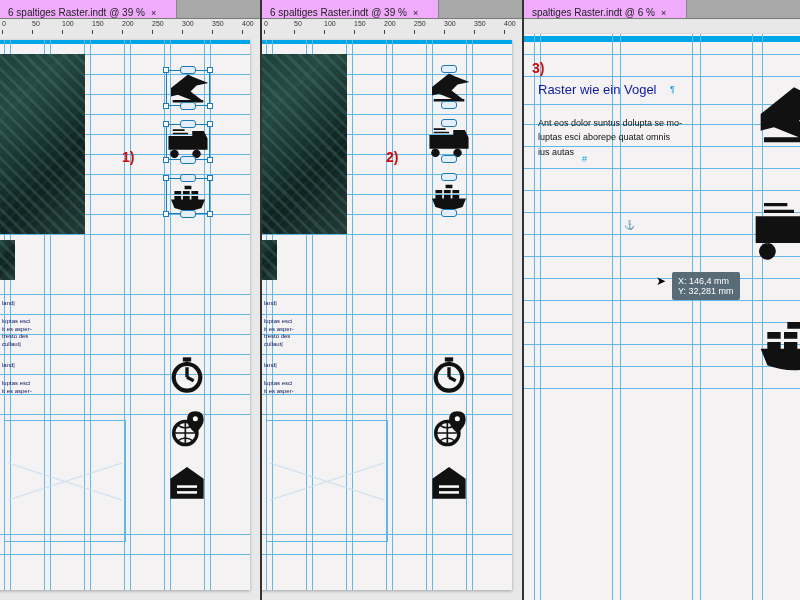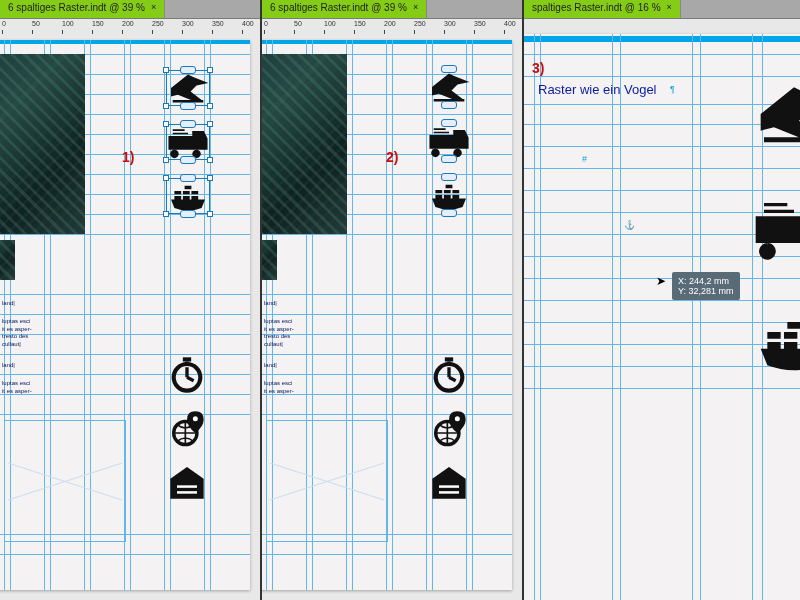--- a/index.html
+++ b/index.html
@@ -1,20 +1,20 @@
 <!DOCTYPE html>
 <html><head>
 <meta charset="utf-8">
 <style>
   html,body{margin:0;padding:0;width:800px;height:600px;overflow:hidden;font-family:Arial,Helvetica,sans-serif;background:#444}
   .app{display:flex;height:600px;width:800px}
   .pane{position:relative;box-sizing:border-box;border-right:2px solid #333;background:#d6d6d6;overflow:hidden}
   .pane:last-child{border-right:none}
   .tab-bar{height:18px;background:#a8a8a8;border-bottom:1px solid #7a7a7a;display:flex;font-size:10px;color:#222}
-  .tab{padding:2px 8px 0 8px;background:#84cc16;border-right:1px solid #888;display:flex;align-items:flex-start;gap:6px}
+  .tab{padding:2px 20px 0 8px;background:#f0abfc;border-right:1px solid #888;display:flex;align-items:flex-end;gap:6px}
   .tab .x{font-size:9px;cursor:pointer}
   .ruler{height:16px;background:#e8e8e8;border-bottom:1px solid #8a8a8a;position:relative;font-size:7px;color:#333}
   .ruler .tick{position:absolute;top:1px}
   .ruler .tick::after{content:'';display:block;width:1px;height:6px;background:#444;position:absolute;top:10px;left:0}
   .canvas{position:absolute;top:34px;bottom:0;left:0;right:0;background:#e8e8e8}
   .page{position:absolute;background:#f4f2f3;box-shadow:0 1px 3px rgba(0,0,0,.3)}
   .grid-v{position:absolute;top:0;bottom:0;width:0;border-left:1px solid #63b7e6}
   .grid-h{position:absolute;left:0;right:0;height:0;border-top:1px solid #63b7e6}
   .accent{position:absolute;left:0;right:0;height:4px;background:#01a6e8}
   .photo{position:absolute;background:linear-gradient(135deg,#1a3a3a 0%,#254c45 35%,#0e2220 70%,#223c38 100%)}
@@ -289,21 +289,21 @@
 
         <div class="crossbox" style="left:44px;top:380px;width:120px;height:120px"></div>
       </div>
       <div class="num" style="left:124px;top:115px">2)</div>
     </div>
   </div>
 
   <div class="pane" style="width:276px">
     <div class="tab-bar">
       <div class="tab">
-        <span>spaltiges Raster.indt @ 16 %</span>
+        <span>spaltiges Raster.indt @ 6 %</span>
         <span class="x">×</span>
       </div>
     </div>
     <div class="ruler"></div>
     <div class="canvas">
       <div class="page" style="left:0;top:0;width:320px;height:580px">
         <div class="accent" style="top:2px;height:6px"></div>
 
         <div class="grid-v" style="left:10px"></div>
           <div class="grid-v" style="left:16px"></div>
@@ -326,20 +326,23 @@
           <div class="grid-h" style="top:222px"></div>
         <div class="grid-h" style="top:244px"></div>
           <div class="grid-h" style="top:266px"></div>
         <div class="grid-h" style="top:288px"></div>
           <div class="grid-h" style="top:310px"></div>
         <div class="grid-h" style="top:332px"></div>
           <div class="grid-h" style="top:354px"></div>
 
         <div class="headline" style="left:14px;top:48px">Raster wie ein Vogel</div>
         <span class="marker" style="left:146px;top:50px">¶</span>
+        <div class="body3" style="left:14px;top:82px;white-space:pre-line">Ant eos dolor suntus dolupta se mo-
+luptas esci aborepe  quatat omnis
+ius autas</div>
         <span class="marker" style="left:58px;top:120px">#</span>
         <span class="marker" style="left:100px;top:186px;color:#d85">⚓</span>
 
         <div class="iconbox" style="left:230px;top:42px;width:80px;height:76px">
           <svg viewBox="0 0 48 40">
               <path d="M4 20 L24 4 L30 7 L48 14 L34 17 L27 24 L40 34 L32 36 L12 28 L4 30 Z M6 34 H42 V37 H6 Z" fill="#111"></path>
             </svg>
         </div>
         <div class="iconbox" style="left:230px;top:156px;width:80px;height:76px">
           <svg viewBox="0 0 48 40">
@@ -348,19 +351,19 @@
         </div>
         <div class="iconbox" style="left:230px;top:270px;width:80px;height:76px">
           <svg viewBox="0 0 48 40">
               <path d="M4 24 H44 L40 34 Q24 40 8 34 Z M8 20 H16 V24 H8 Z M18 20 H26 V24 H18 Z M28 20 H36 V24 H28 Z M8 14 H16 V18 H8 Z M18 14 H26 V18 H18 Z M28 14 H36 V18 H28 Z M20 8 H28 V12 H20 Z" fill="#111"></path>
             </svg>
         </div>
       </div>
       <div class="num" style="left:8px;top:26px">3)</div>
       <div class="cursor" style="left:132px;top:240px">➤</div>
       <div class="coord" style="left:148px;top:238px">
-        <div>X: 244,2 mm</div>
+        <div>X: 146,4 mm</div>
         <div>Y: 32,281 mm</div>
       </div>
     </div>
   </div>
 
 </div>
 
 </body></html>

